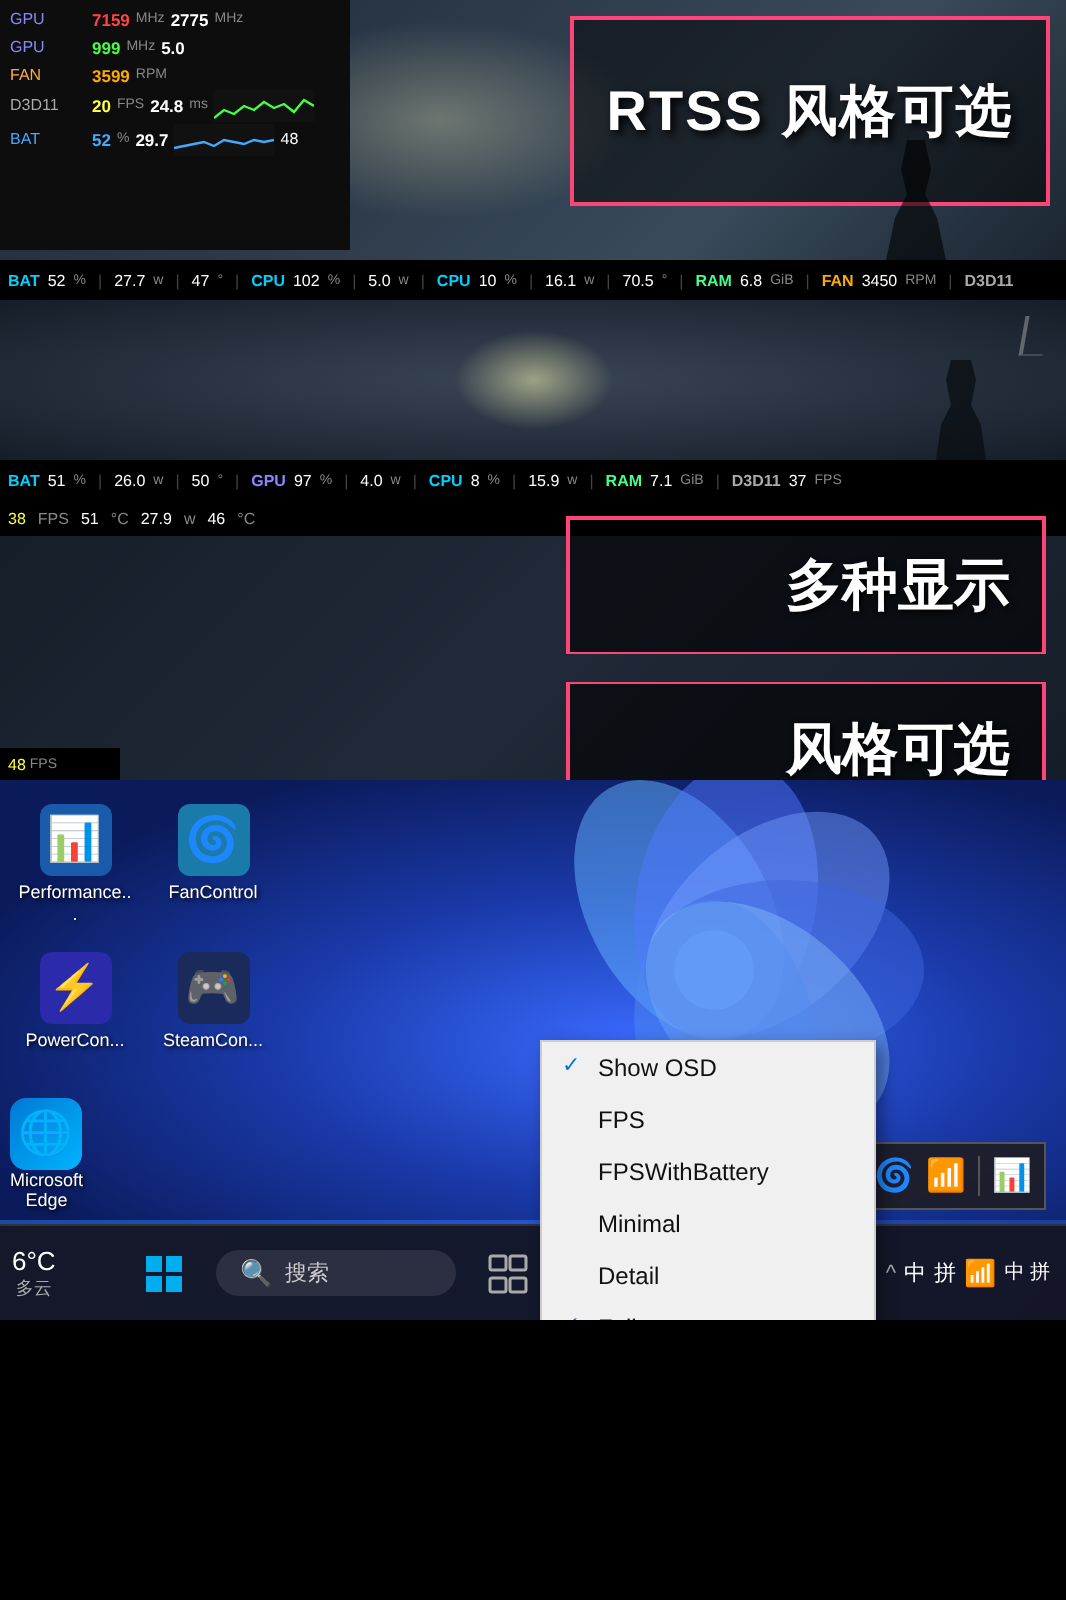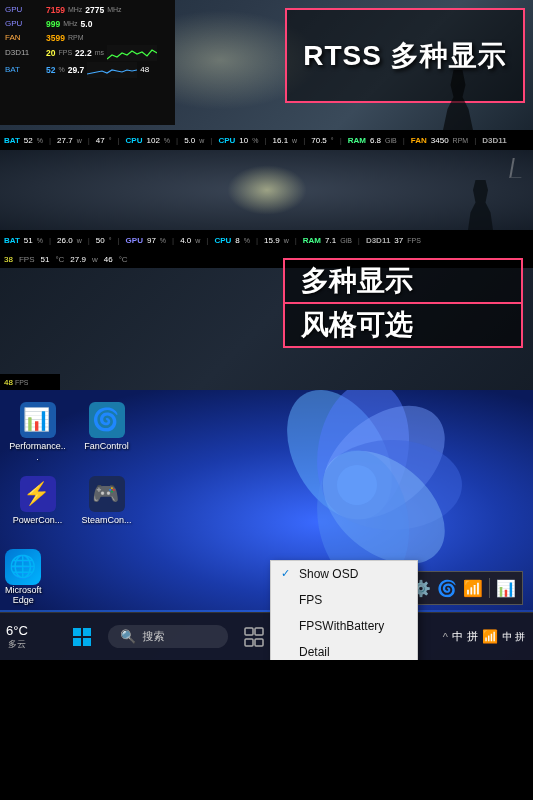--- a/index.html
+++ b/index.html
@@ -146,23 +146,23 @@
     .anno-box-container {
       position: absolute;
       right: 10px;
       top: 8px;
       width: 240px;
       z-index: 5;
     }
     .anno-box {
       border: 2px solid #ff4477;
       background: rgba(0,0,0,0.6);
-      padding: 2px 16px;
-      text-align: left;
-      margin-bottom: 0;
+      padding: 14px 16px;
+      text-align: right;
+      margin-bottom: 14px;
     }
     .anno-box-1 { border-bottom: 1px solid #ff4477; }
     .anno-box-2 { border-top: 1px solid #ff4477; }
     .anno-text {
       color: #fff;
       font-size: 28px;
       font-weight: bold;
       text-shadow: 1px 1px 3px #000;
     }
 
@@ -225,27 +225,26 @@
       text-shadow: 1px 1px 2px #000;
       word-break: break-word;
       line-height: 1.2;
     }
 
     
     .context-menu {
       position: absolute;
       top: 130px;
       left: 270px;
-      width: 148px;
+      width: 168px;
       background: #f0f0f0;
       border: 1px solid #ccc;
       box-shadow: 3px 3px 8px rgba(0,0,0,0.4);
       font-size: 12px;
       z-index: 100;
-      margin-top: 40px;
     }
     .ctx-item {
       padding: 4px 10px 4px 28px;
       position: relative;
       cursor: pointer;
       color: #111;
       line-height: 1.5;
     }
     .ctx-item.checked::before {
       content: '✓';
@@ -350,40 +349,40 @@
     </div>
     <div class="hw-row">
       <span class="hw-label" style="color:#ffaa44">FAN</span>
       <span class="hw-val hw-val-orange">3599</span>
       <span class="mb-unit">RPM</span>
     </div>
     <div class="hw-row">
       <span class="hw-label" style="color:#aaaaaa">D3D11</span>
       <span class="hw-val" style="color:#ffff44">20</span>
       <span class="mb-unit">FPS</span>
-      <span class="hw-val" style="color:#fff">22.2</span>
+      <span class="hw-val" style="color:#fff">24.8</span>
       <span class="mb-unit">ms</span>
       <svg class="mini-graph" viewBox="0 0 50 16">
         <polyline points="0,14 5,10 10,12 15,8 20,10 25,6 30,9 35,7 40,11 45,5 50,8" fill="none" stroke="#44ff44" stroke-width="1.2"></polyline>
       </svg>
     </div>
     <div class="hw-row">
       <span class="hw-label" style="color:#44aaff">BAT</span>
       <span class="hw-val" style="color:#44aaff">52</span>
       <span class="mb-unit">%</span>
       <span class="hw-val" style="color:#fff">29.7</span>
       <svg class="mini-graph" viewBox="0 0 50 16">
         <polyline points="0,12 5,11 10,10 15,9 20,11 25,8 30,9 35,10 40,8 45,9 50,8" fill="none" stroke="#44aaff" stroke-width="1.2"></polyline>
       </svg>
       <span style="color:#fff;font-size:8px;">48</span>
     </div>
   </div>
 
   <div class="rtss-box">
-    <span class="rtss-title">RTSS 多种显示</span>
+    <span class="rtss-title">RTSS 风格可选</span>
   </div>
 
   <div style="position:absolute;bottom:0;right:60px;width:30px;height:60px;background:rgba(0,0,0,0.6);clip-path:polygon(35% 0%,65% 0%,75% 25%,65% 45%,85% 65%,100% 100%,0 100%,15% 65%,35% 45%,25% 25%);"></div>
 </div>
 
 <div class="monitor-bar">
   <span class="mb-label">BAT</span>
   <span class="mb-val">52</span>
   <span class="mb-unit">%</span>
   <span class="mb-sep">|</span>
@@ -536,20 +535,23 @@
 
   <div class="context-menu">
     <div class="ctx-item checked">
       <span>Show OSD</span>
     </div>
     <div class="ctx-item">
       <span>FPS</span>
     </div>
     <div class="ctx-item">
       <span>FPSWithBattery</span>
+    </div>
+    <div class="ctx-item">
+      <span>Minimal</span>
     </div>
     <div class="ctx-item">
       <span>Detail</span>
     </div>
     <div class="ctx-item checked">
       <span>Full</span>
     </div>
 
   </div>
 

